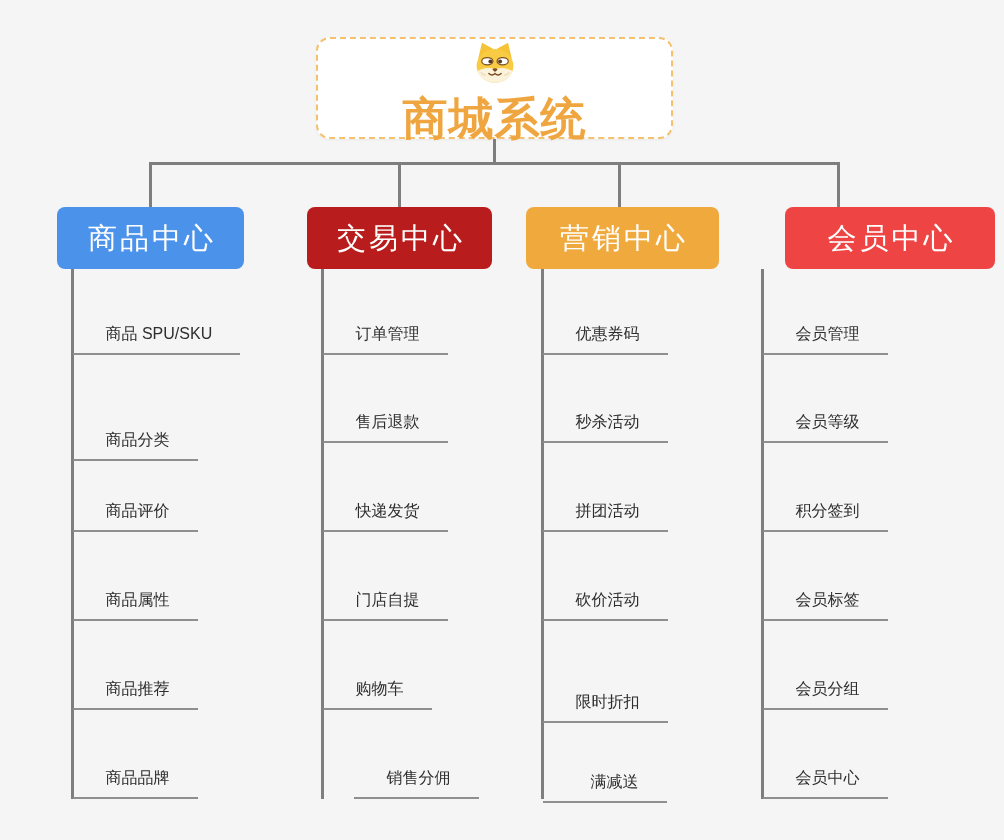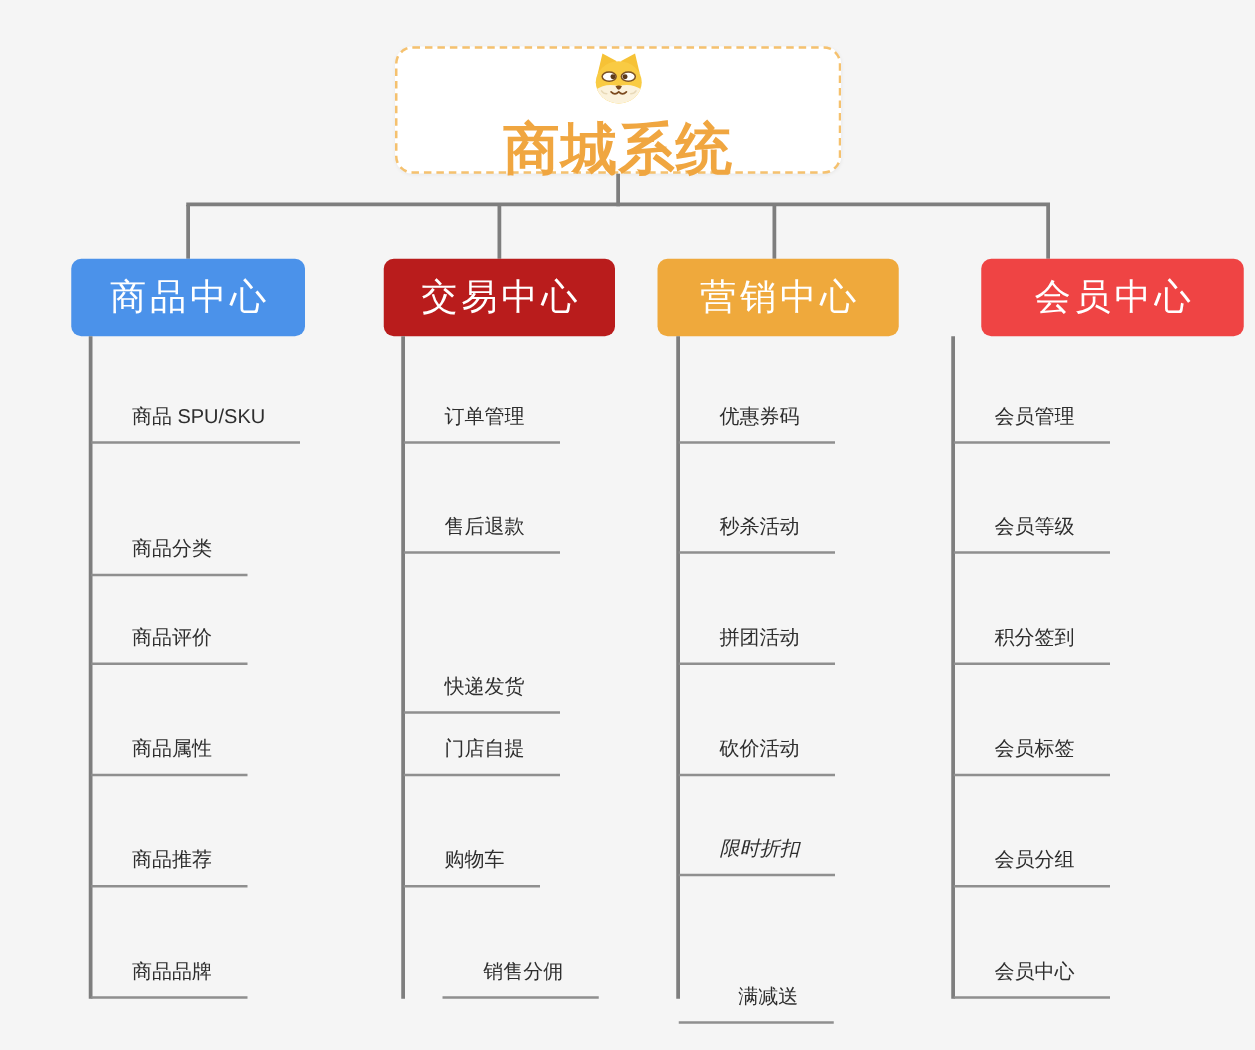--- a/index.html
+++ b/index.html
@@ -122,38 +122,38 @@
       </div>
 
   <div class="line drop" style="left: 398px;"></div>
   <div class="branch-header" style="left: 307px; width: 185px; background: #b91c1c;">
     <span class="branch-label">交易中心</span>
   </div>
   <div class="column" style="left: 322.5px;">
     <div class="vline"></div>
   <div class="leaf" style="top: 51.5px;">订单管理</div>
         <div class="leaf" style="top: 140.3px;">售后退款</div>
-        <div class="leaf" style="top: 229.1px; margin-top: 39px;">快递发货</div>
+        <div class="leaf" style="top: 229.1px;">快递发货</div>
         <div class="leaf" style="top: 317.9px;">门店自提</div>
         <div class="leaf" style="top: 406.7px;">购物车</div>
         <div class="leaf" style="top: 495.5px; margin-left: 31px;">销售分佣</div>
       </div>
 
   <div class="line drop" style="left: 618px;"></div>
   <div class="branch-header" style="left: 526px; width: 193px; background: rgb(239, 169, 60);">
     <span class="branch-label">营销中心</span>
   </div>
   <div class="column" style="left: 542.5px;">
     <div class="vline"></div>
   <div class="leaf" style="top: 51.5px;">优惠券码</div>
         <div class="leaf" style="top: 140.3px;">秒杀活动</div>
         <div class="leaf" style="top: 229.1px;">拼团活动</div>
         <div class="leaf" style="top: 317.9px;">砍价活动</div>
-        <div class="leaf" style="top: 398px; font-style: italic;">限时折扣</div>
-        <div class="leaf" style="top: 516px; padding-left: 48px;">满减送</div>
+        <div class="leaf" style="top: 420px;">限时折扣</div>
+        <div class="leaf" style="top: 500px; padding-left: 48px;">满减送</div>
       </div>
 
   <div class="line drop" style="left: 836.5px;"></div>
   <div class="branch-header" style="left: 745px; width: 210px; background: #ef4444; margin-left: 40px;">
     <span class="branch-label">会员中心</span>
   </div>
   <div class="column" style="left: 762.5px;">
     <div class="vline"></div>
   <div class="leaf" style="top: 51.5px;">会员管理</div>
         <div class="leaf" style="top: 140.3px;">会员等级</div>

